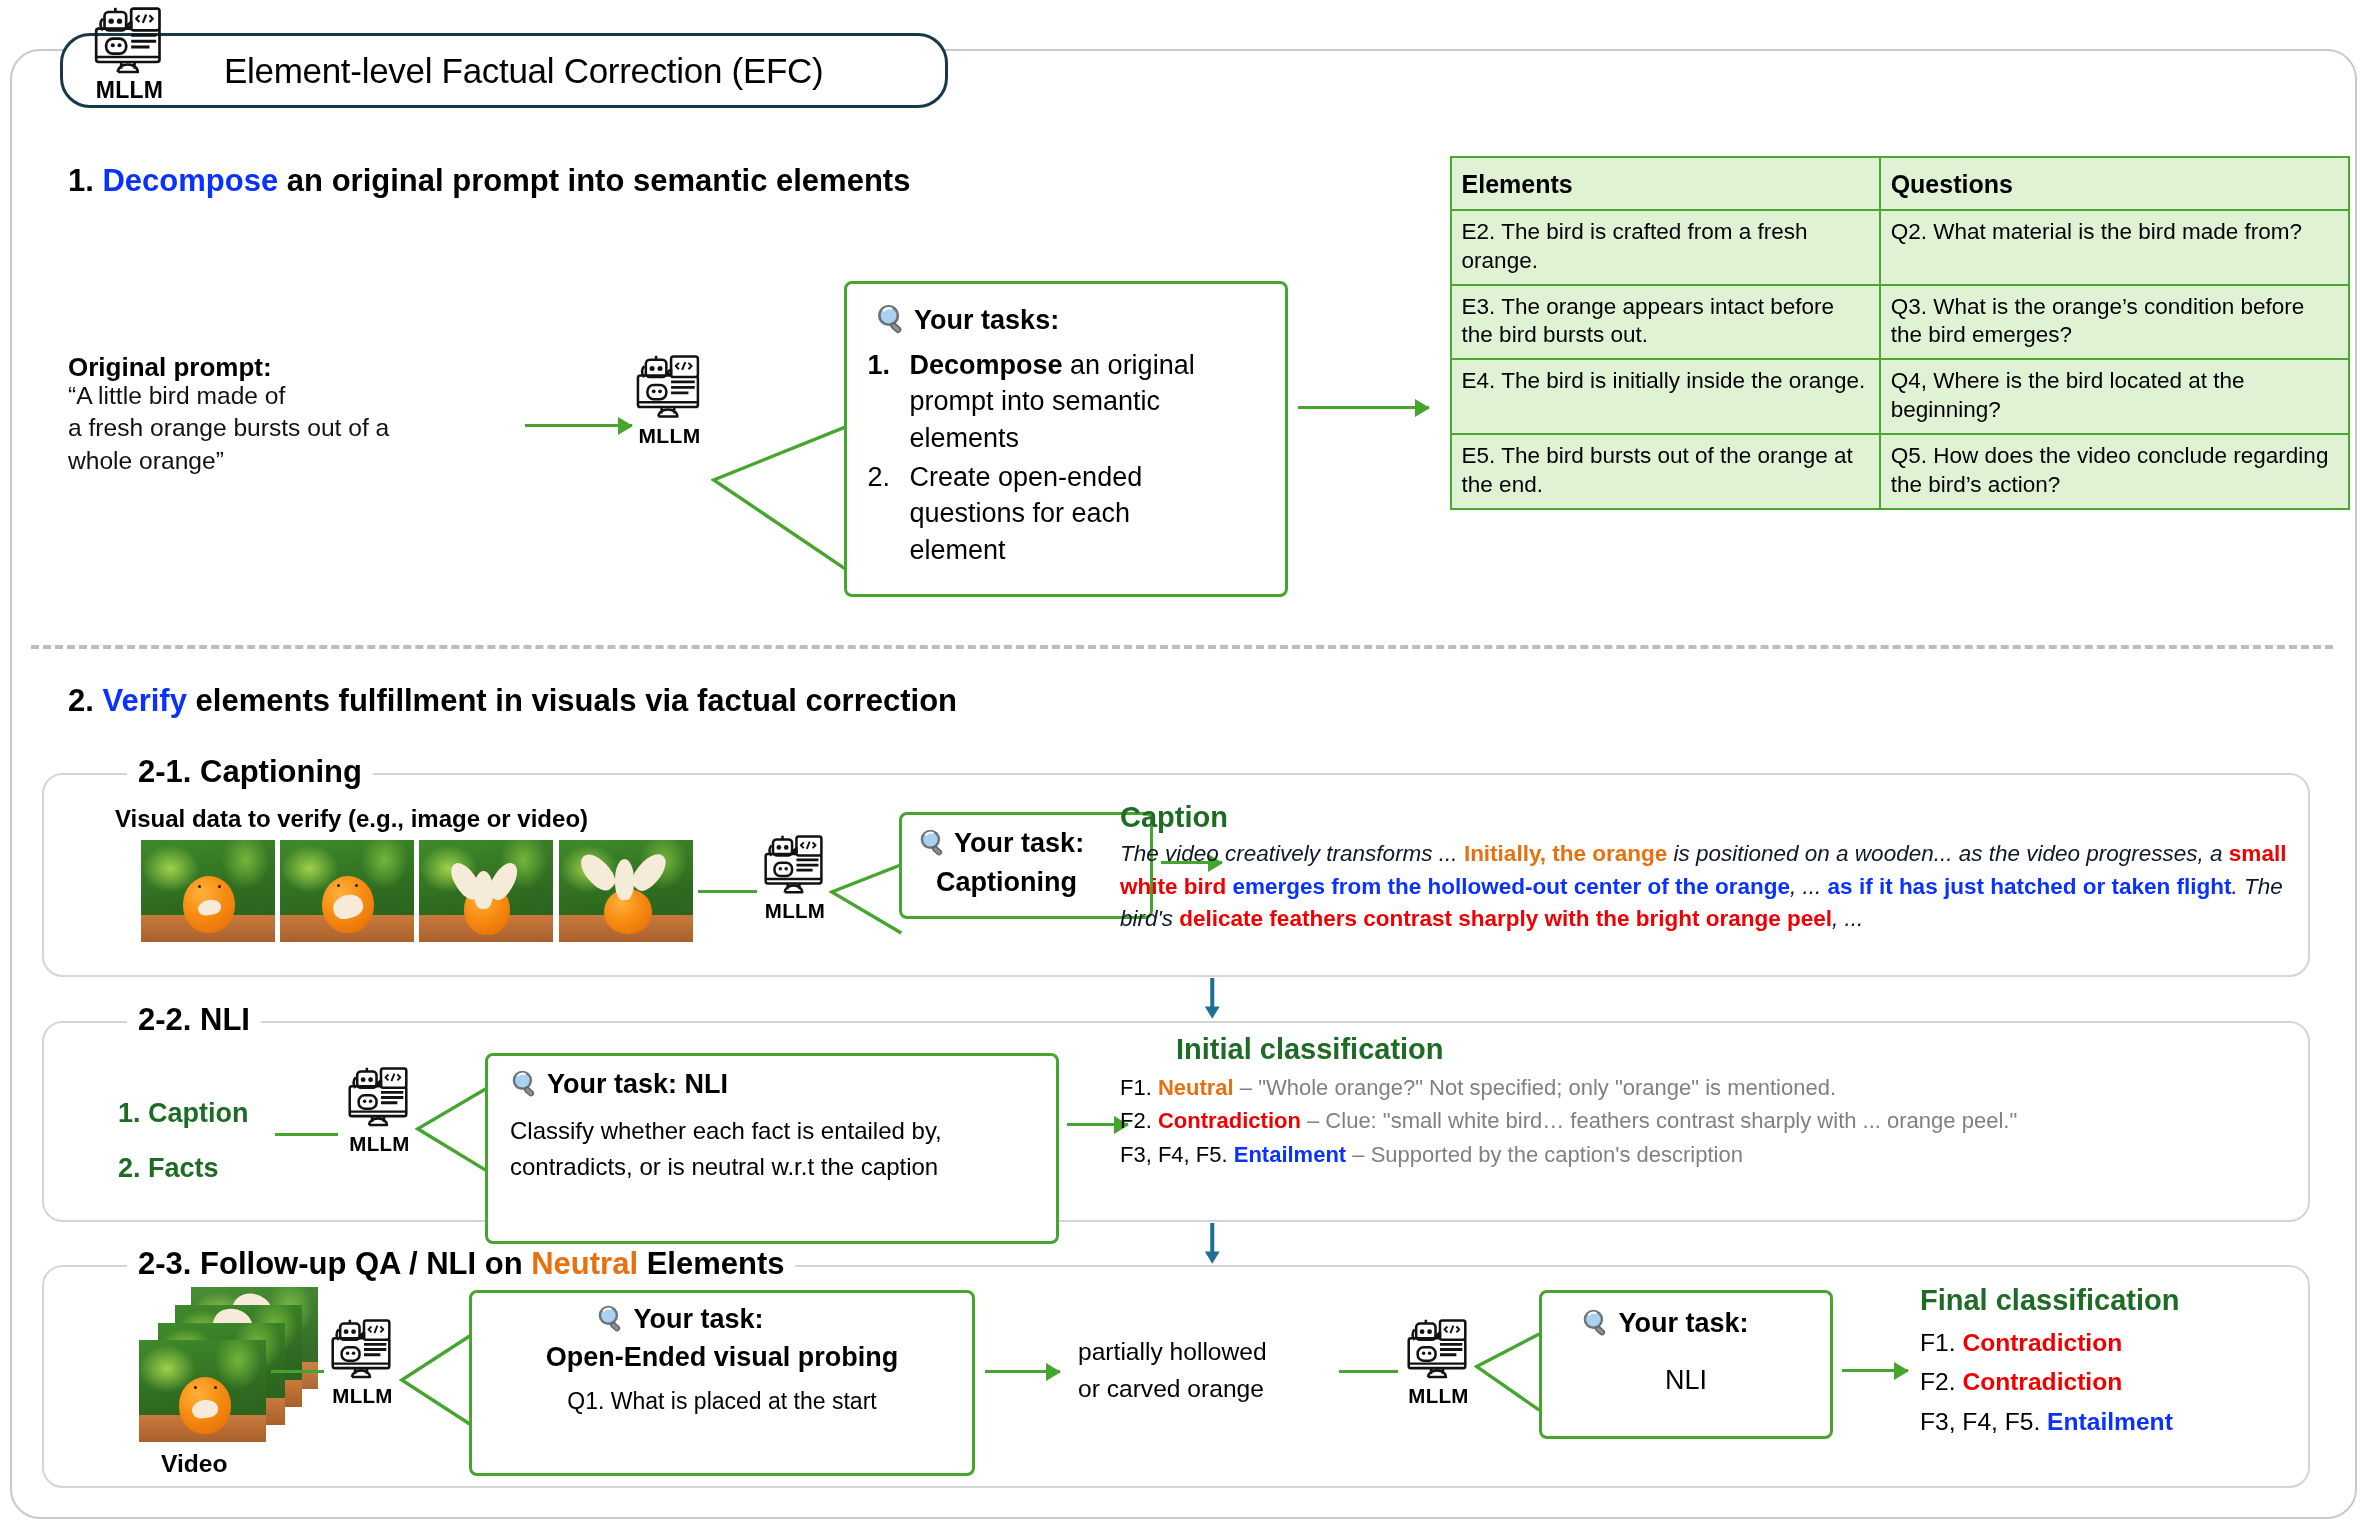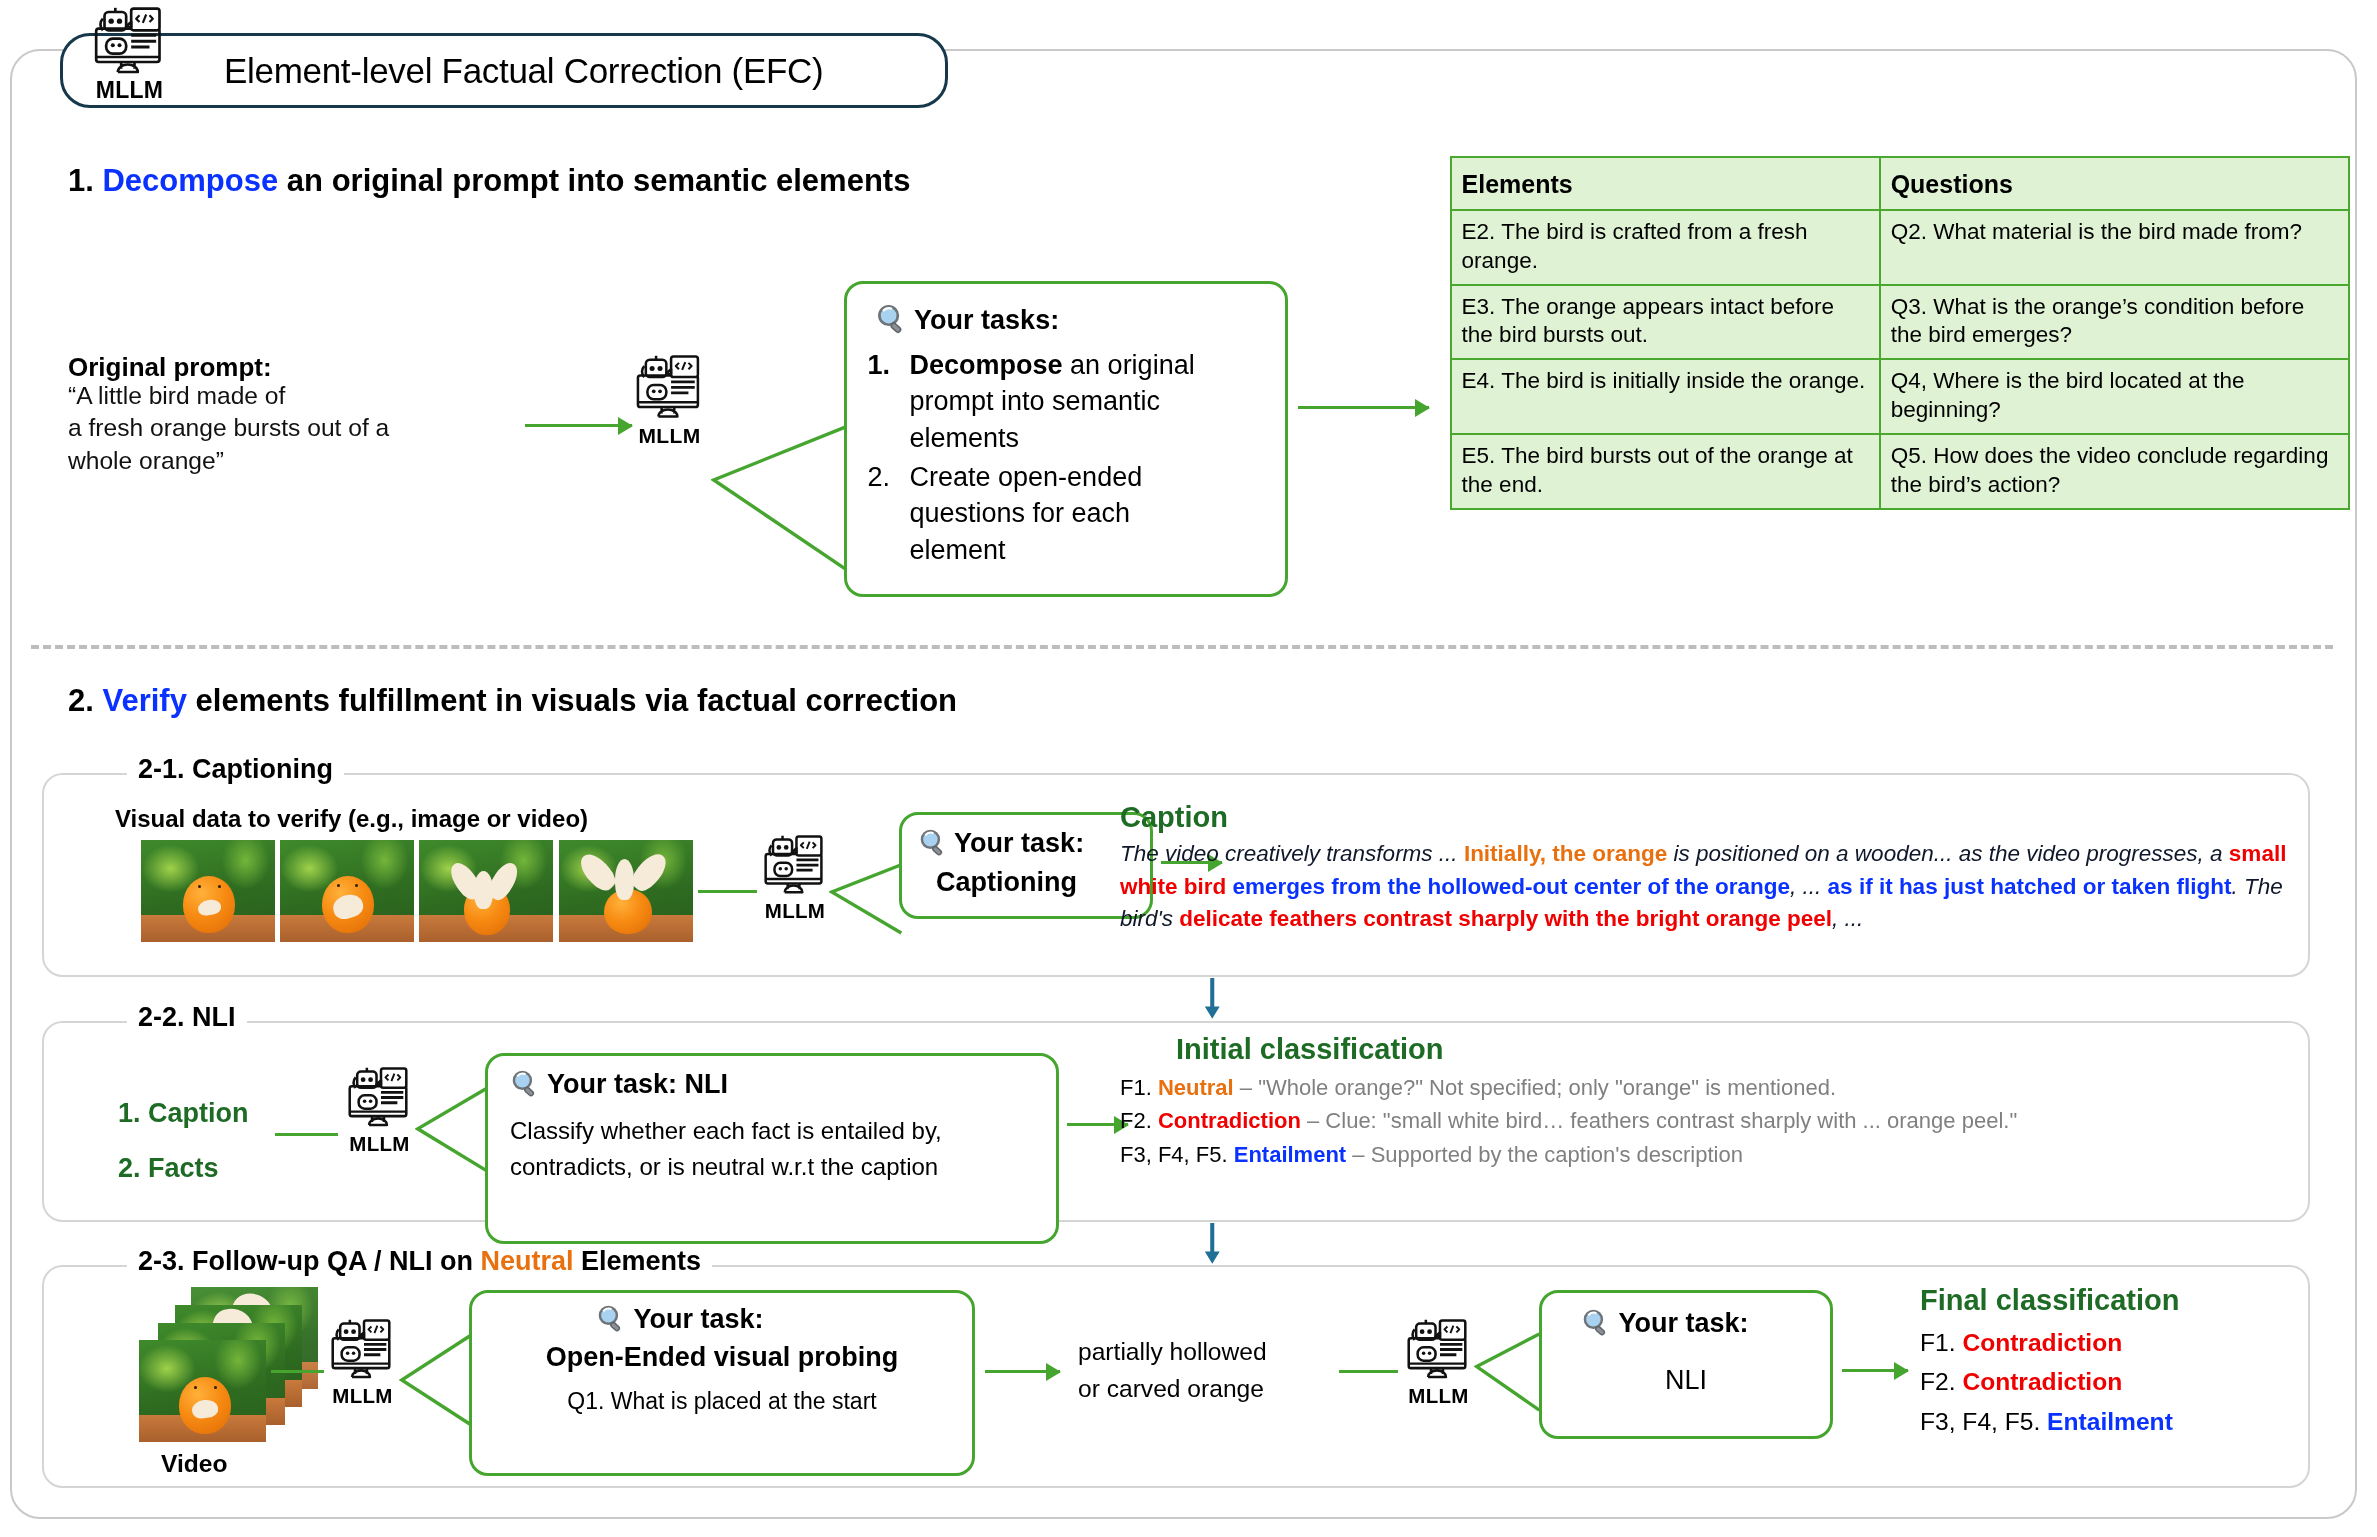--- a/index.html
+++ b/index.html
@@ -27,21 +27,21 @@
   
   .step-head{font-size:31px;font-weight:bold;white-space:nowrap;}
   .kw{color:#0a32ff;}
 
   
   #prompt-title{left:68px;top:352px;font-size:26px;font-weight:bold;}
   #prompt-body{left:68px;top:380px;font-size:24.6px;line-height:1.32;color:#111;}
 
   
   .bubble{
-    position:absolute;border:3.4px solid #45a52e;border-radius:19px;background:#fff;
+    position:absolute;border:3.4px solid #45a52e;border-radius:8px;background:#fff;
     box-sizing:border-box;
   }
 
   
   #eq-table{
     left:1450px;top:156px;width:900px;
     border-collapse:collapse;background:#dff2d4;
     font-size:22.5px;color:#000;
   }
   #eq-table th,#eq-table td{
@@ -54,21 +54,21 @@
   #eq-table col.c2{width:470px;}
 
   
   #divider{left:31px;top:645px;width:2302px;height:0;
            border-top:4.8px dashed #bdbdbd;}
 
   
   .panel{position:absolute;border:2.7px solid #d5d5d5;border-radius:20.5px;
          background:#fff;box-sizing:border-box;}
   .panel-legend{position:absolute;background:#fff;padding:0 11px;
-                font-size:27px;font-weight:bold;white-space:nowrap;}
+                font-size:31px;font-weight:bold;white-space:nowrap;}
 
   
   .green-h{color:#1d6b24;font-weight:bold;}
   .orange{color:#e8700f;font-weight:bold;}
   .red{color:#f00000;font-weight:bold;}
   .blue{color:#0a32ff;font-weight:bold;}
   .grey{color:#0f172a;font-style:italic;}
 
   
   #caption-title{left:1120px;top:801px;font-size:29px;}

